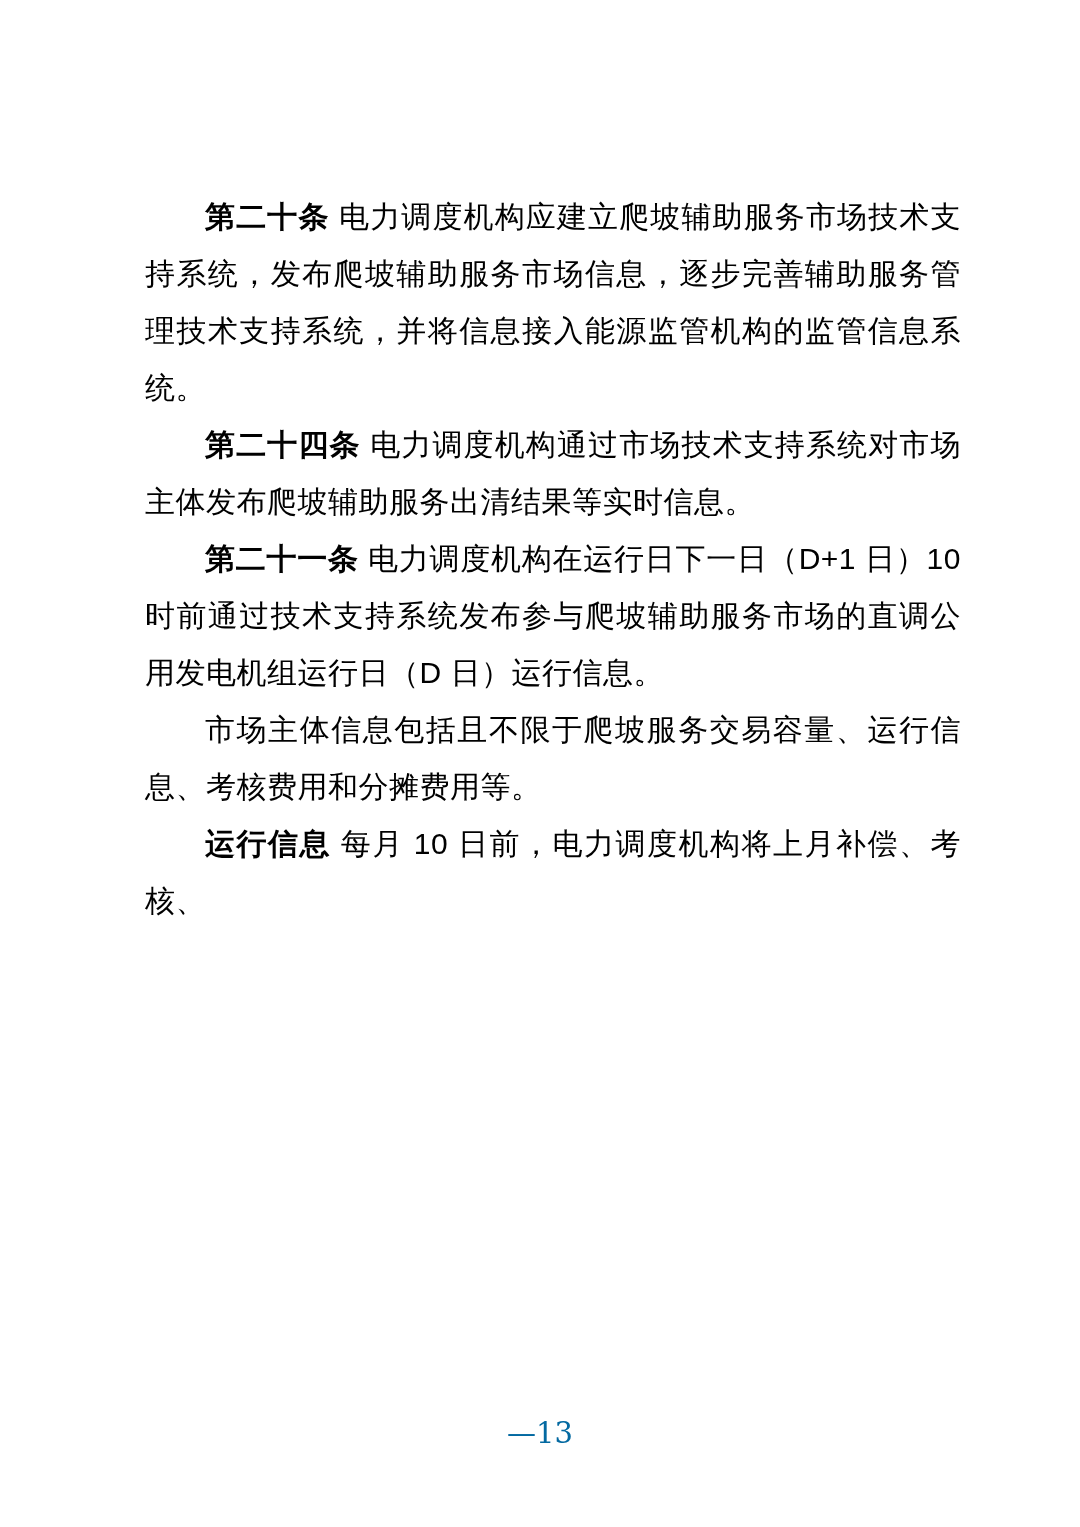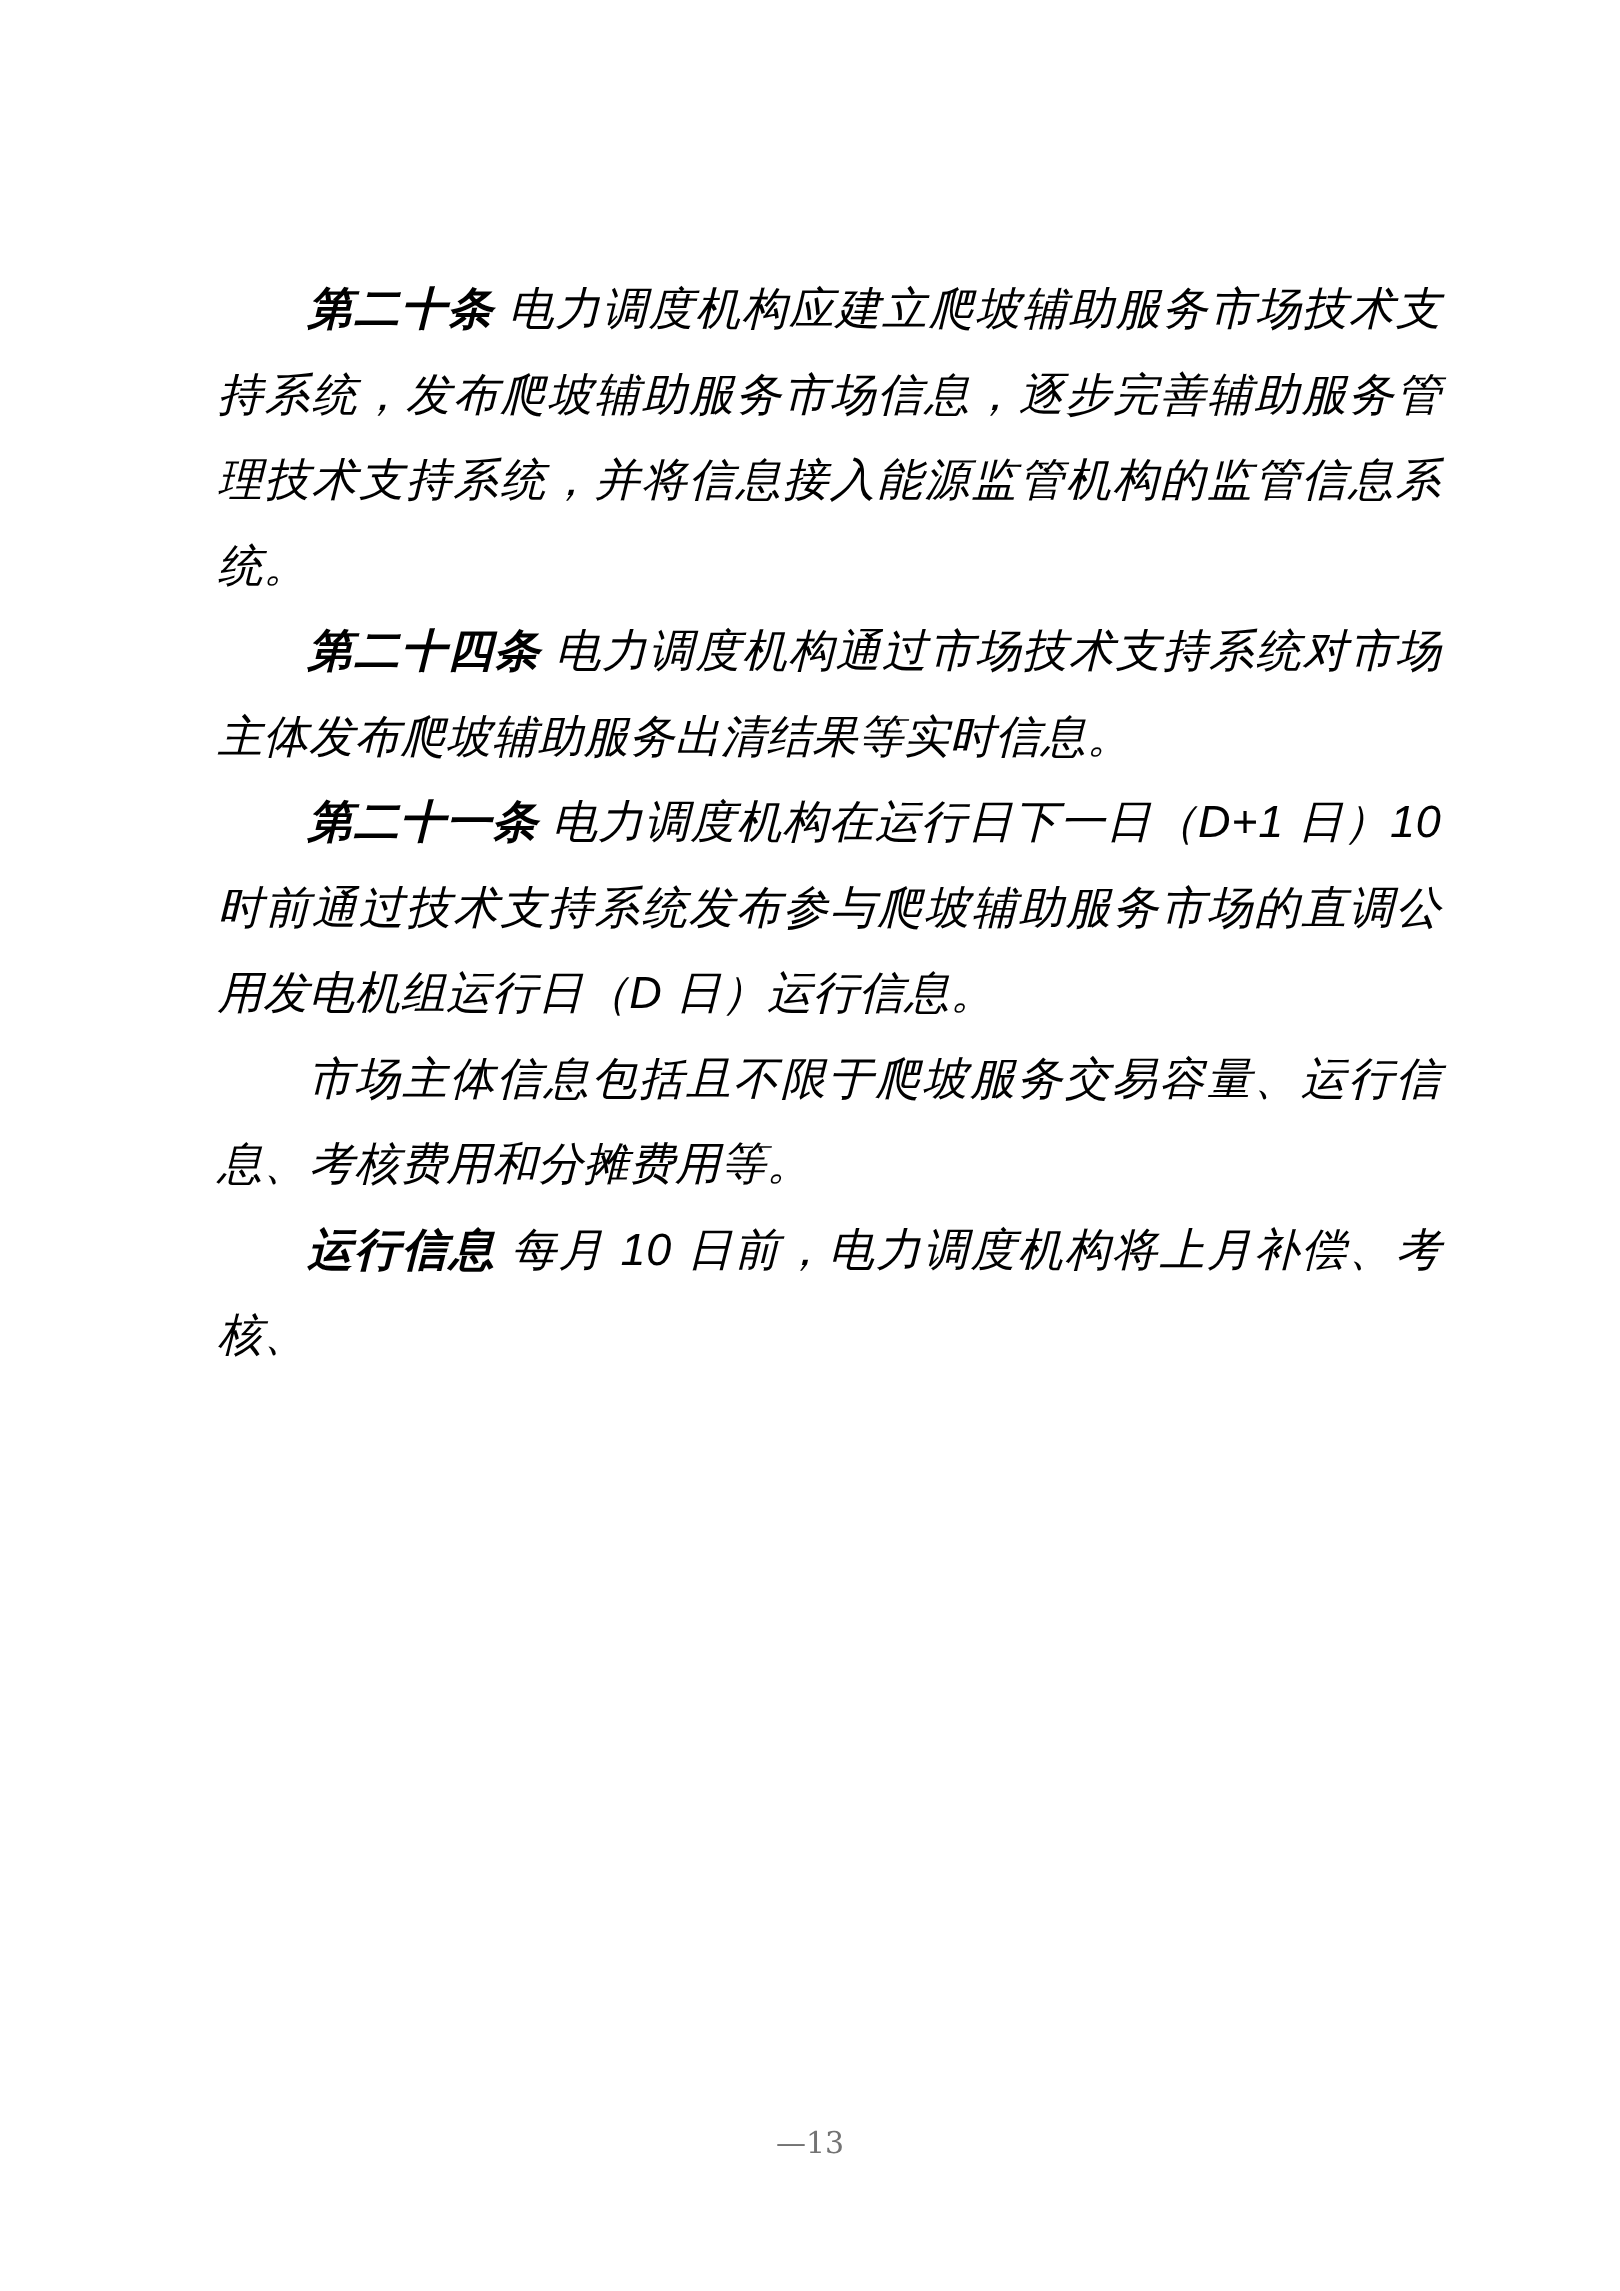--- a/index.html
+++ b/index.html
@@ -16,23 +16,22 @@
     color: #000000;
   }
   .page {
     position: absolute;
     inset: 0;
     background: #ffffff;
   }
   .content {
     position: absolute;
     left: 145px;
-    top: 178px;
+    top: 188px;
     width: 816px;
-    font-style: italic;
   }
   .para {
     margin: 0;
     font-size: 30px;
     line-height: 57px;
     letter-spacing: 0.5px;
     text-align: justify;
     text-justify: inter-ideograph;
     text-indent: 2em;
     color: #000000;
@@ -41,22 +40,22 @@
   .para .term {
     font-weight: 700;
   }
   .footer {
     position: absolute;
     top: 1416px;
     left: 0;
     width: 100%;
     text-align: center;
     font-family: "DejaVu Serif", "Liberation Serif", serif;
-    font-size: 20px;
-    color: #737373;
+    font-size: 29px;
+    color: #0369a1;
   }
 </style>
 </head>
 <body>
 
 <div class="page">
   <div class="content">
       <p class="para"><span class="term">第二十条</span><span> 电力调度机构应建立爬坡辅助服务市场技术支持系统，发布爬坡辅助服务市场信息，逐步完善辅助服务管理技术支持系统，并将信息接入能源监管机构的监管信息系统。</span></p>
       <p class="para"><span class="term">第二十四条</span><span> 电力调度机构通过市场技术支持系统对市场主体发布爬坡辅助服务出清结果等实时信息。</span></p>
       <p class="para"><span class="term">第二十一条</span><span> 电力调度机构在运行日下一日（D+1 日）10 时前通过技术支持系统发布参与爬坡辅助服务市场的直调公用发电机组运行日（D 日）运行信息。</span></p>

